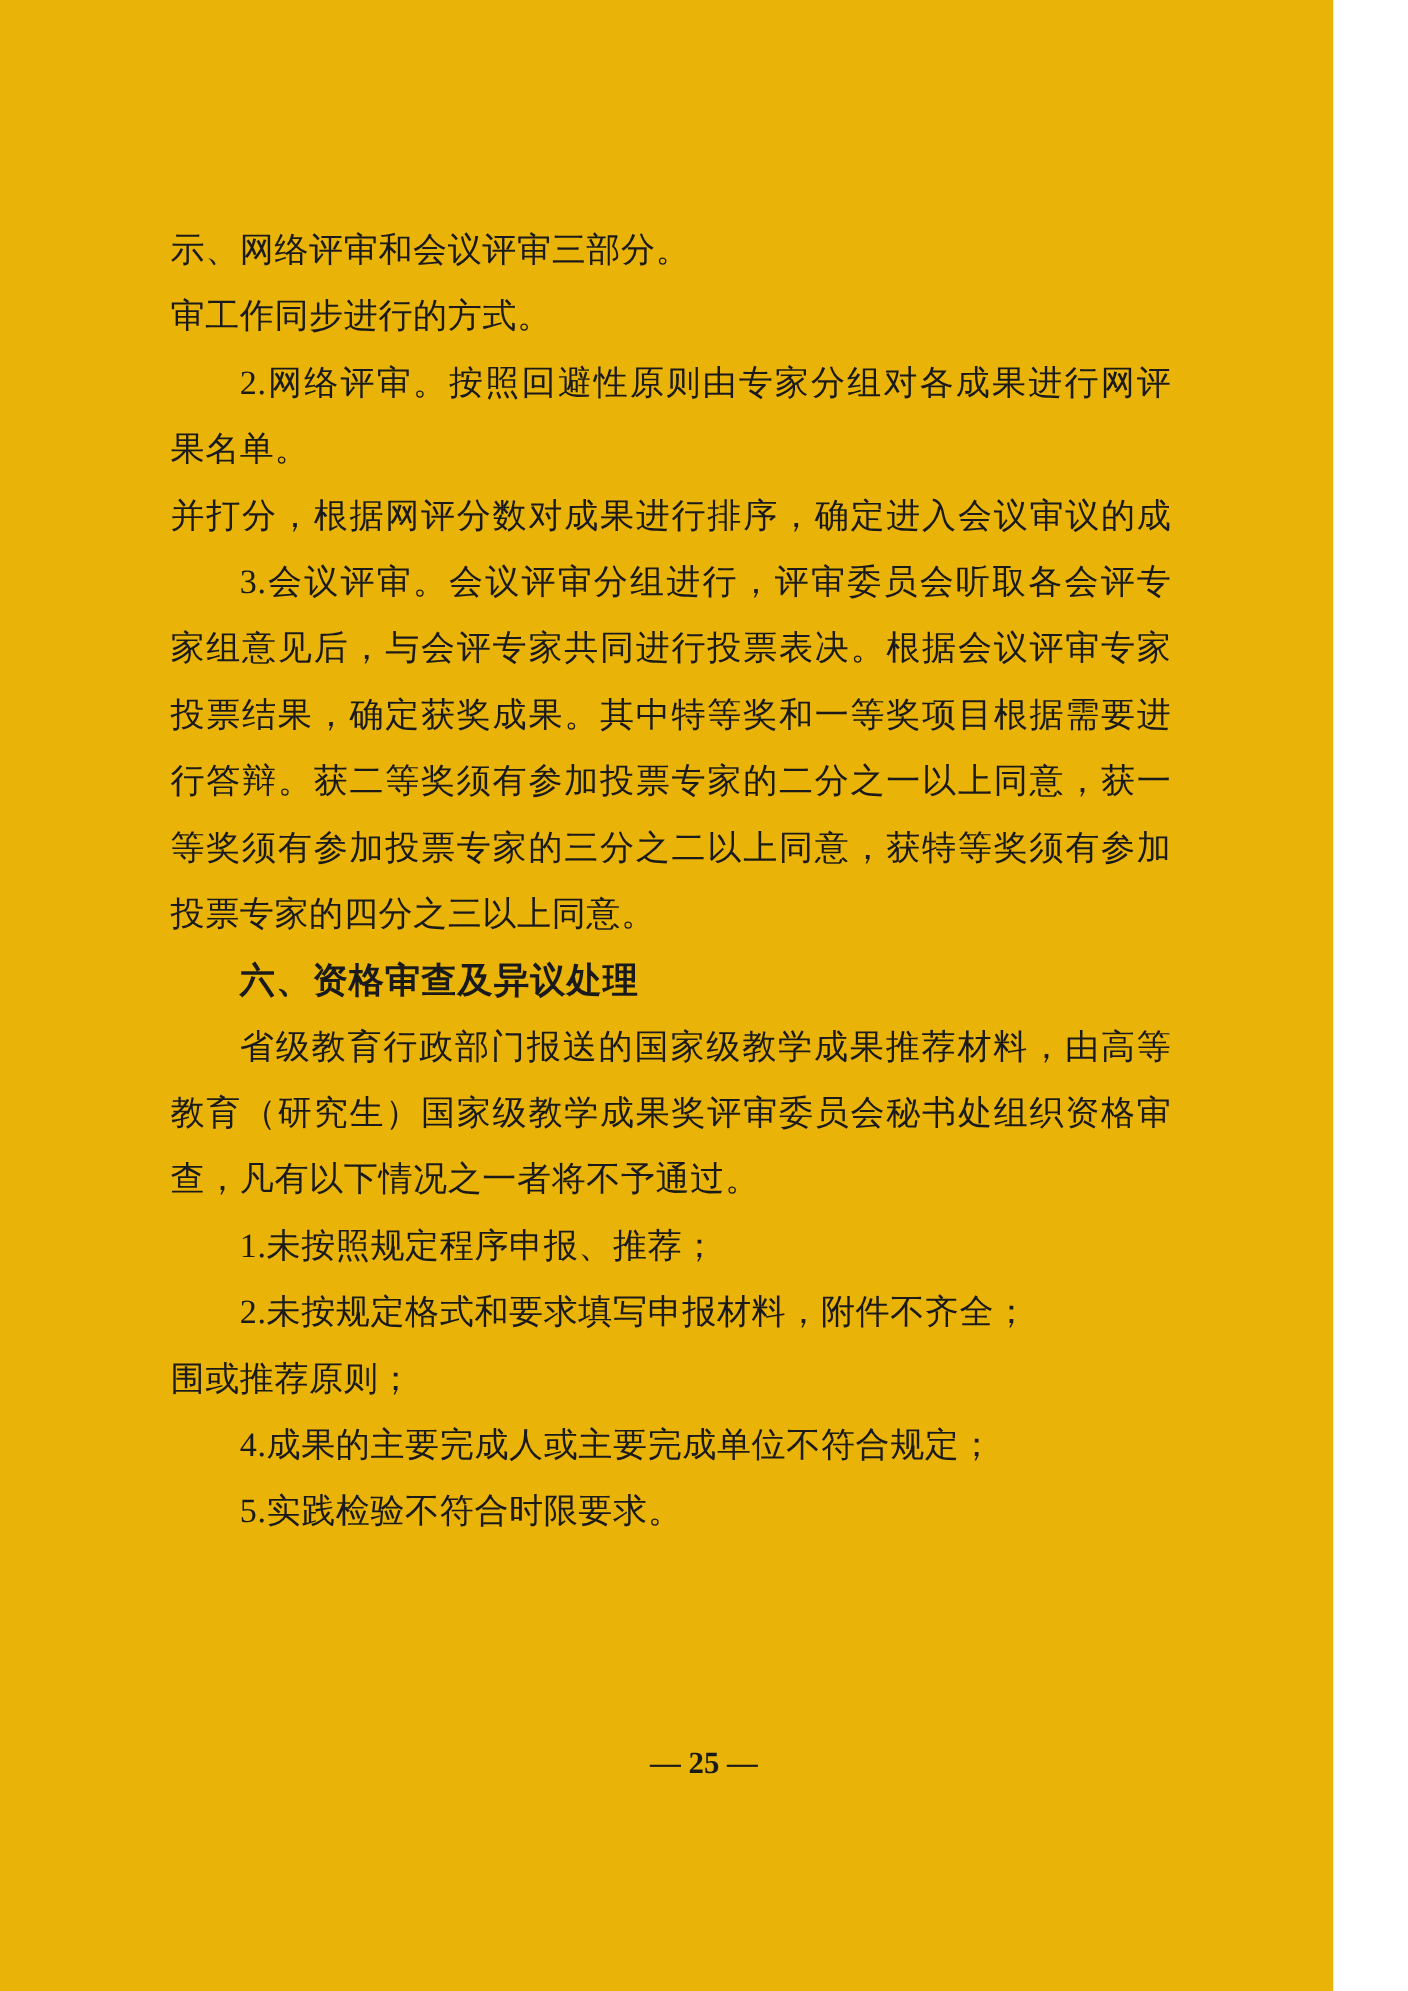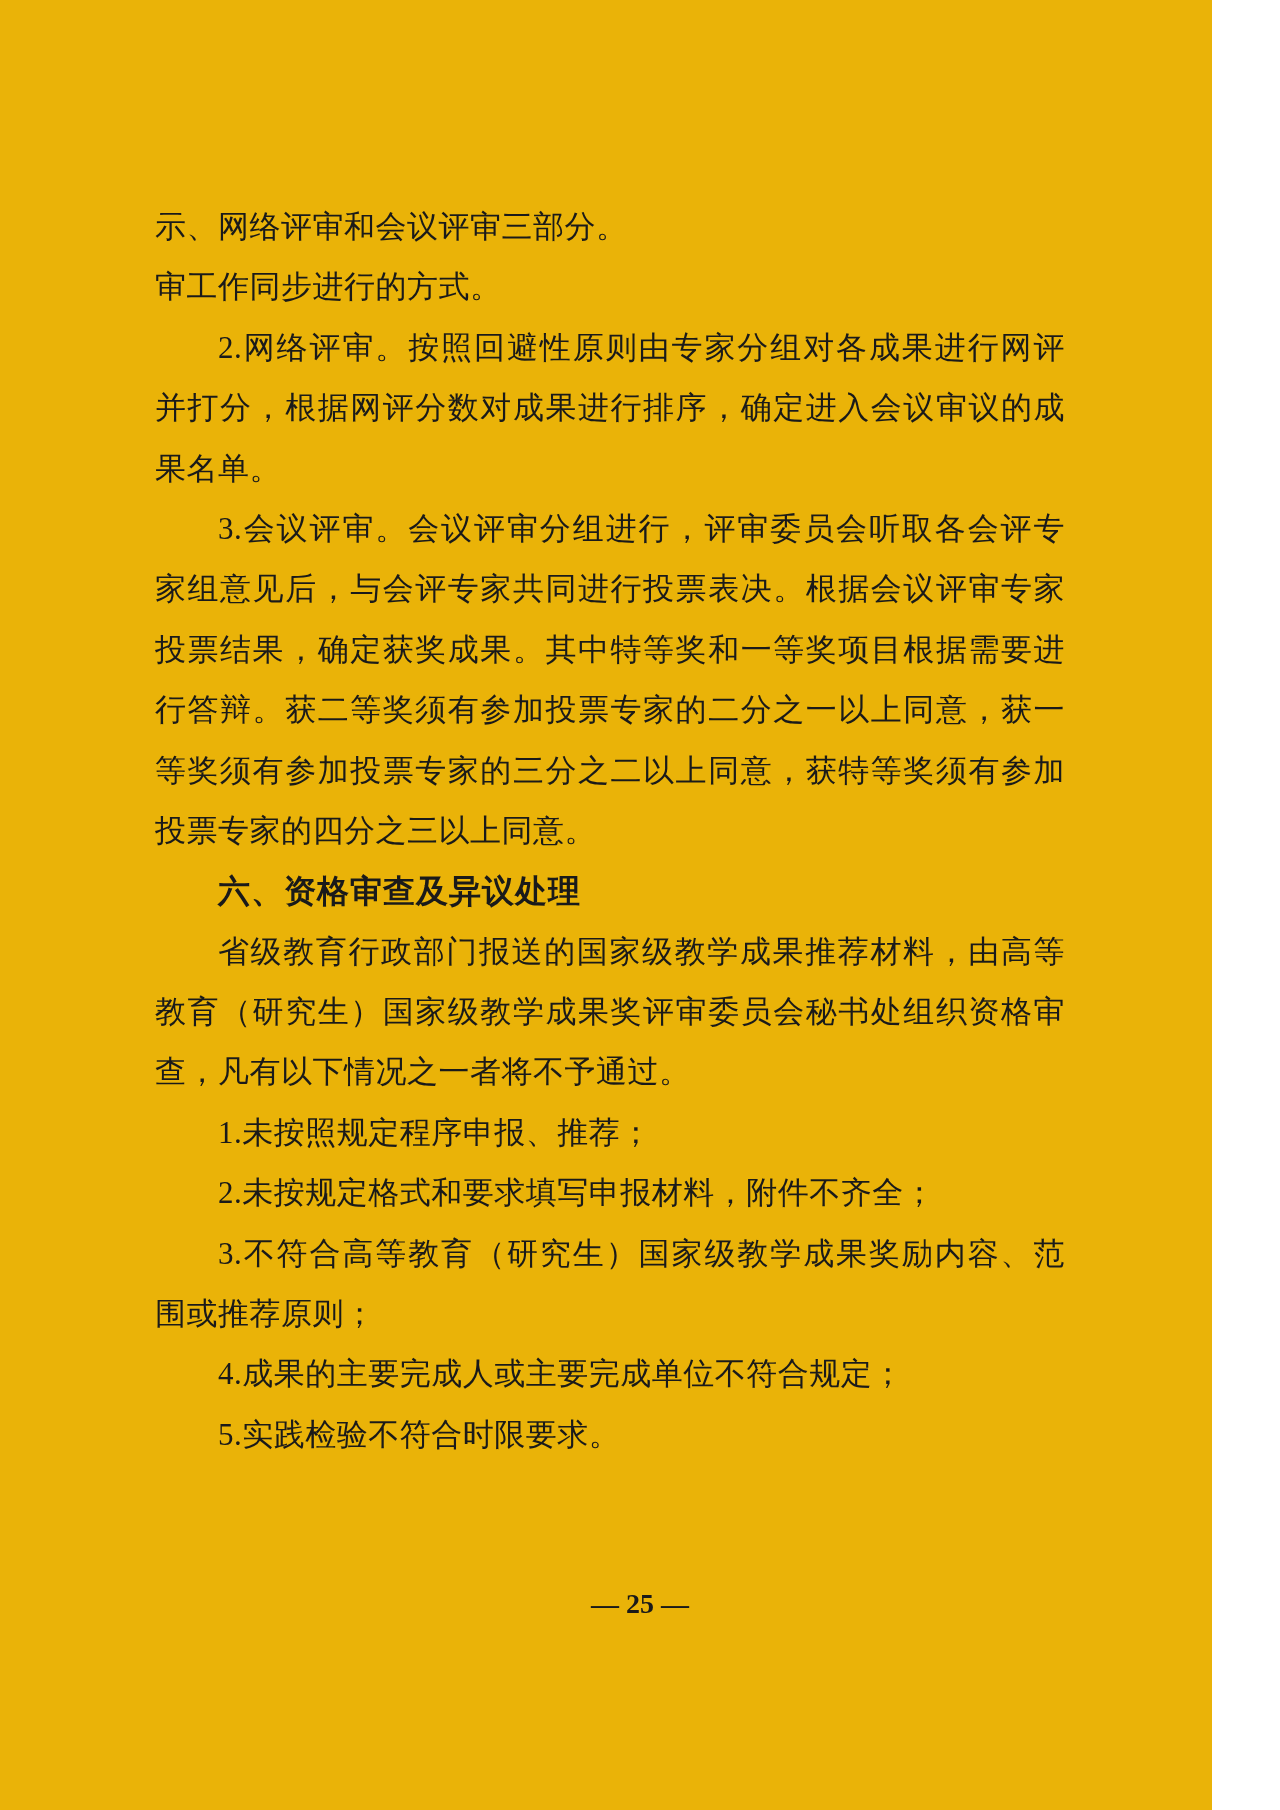--- a/index.html
+++ b/index.html
@@ -60,33 +60,32 @@
   }
 </style>
 </head>
 <body>
 
 <div class="page">
   <div class="content">
     <div class="line">示、网络评审和会议评审三部分。</div>
     <div class="line">审工作同步进行的方式。</div>
     <div class="line indent full">2.网络评审。按照回避性原则由专家分组对各成果进行网评</div>
+    <div class="line">果名单。</div>
     <div class="line full">并打分，根据网评分数对成果进行排序，确定进入会议审议的成</div>
-    <div class="line">果名单。</div>
     <div class="line indent full">3.会议评审。会议评审分组进行，评审委员会听取各会评专</div>
     <div class="line full">家组意见后，与会评专家共同进行投票表决。根据会议评审专家</div>
     <div class="line full">投票结果，确定获奖成果。其中特等奖和一等奖项目根据需要进</div>
     <div class="line full">行答辩。获二等奖须有参加投票专家的二分之一以上同意，获一</div>
     <div class="line full">等奖须有参加投票专家的三分之二以上同意，获特等奖须有参加</div>
     <div class="line">投票专家的四分之三以上同意。</div>
     <div class="line indent heading">六、资格审查及异议处理</div>
     <div class="line indent full">省级教育行政部门报送的国家级教学成果推荐材料，由高等</div>
     <div class="line full">教育（研究生）国家级教学成果奖评审委员会秘书处组织资格审</div>
     <div class="line">查，凡有以下情况之一者将不予通过。</div>
     <div class="line indent">1.未按照规定程序申报、推荐；</div>
     <div class="line indent">2.未按规定格式和要求填写申报材料，附件不齐全；</div>
-    <div class="line indent full">3.不符合高等教育（研究生）国家级教学成果奖励内容、范</div>
     <div class="line">围或推荐原则；</div>
     <div class="line indent">4.成果的主要完成人或主要完成单位不符合规定；</div>
     <div class="line indent">5.实践检验不符合时限要求。</div>
   </div>
   <div class="footer">— 25 —</div>
 </div>
 
 </body></html>

